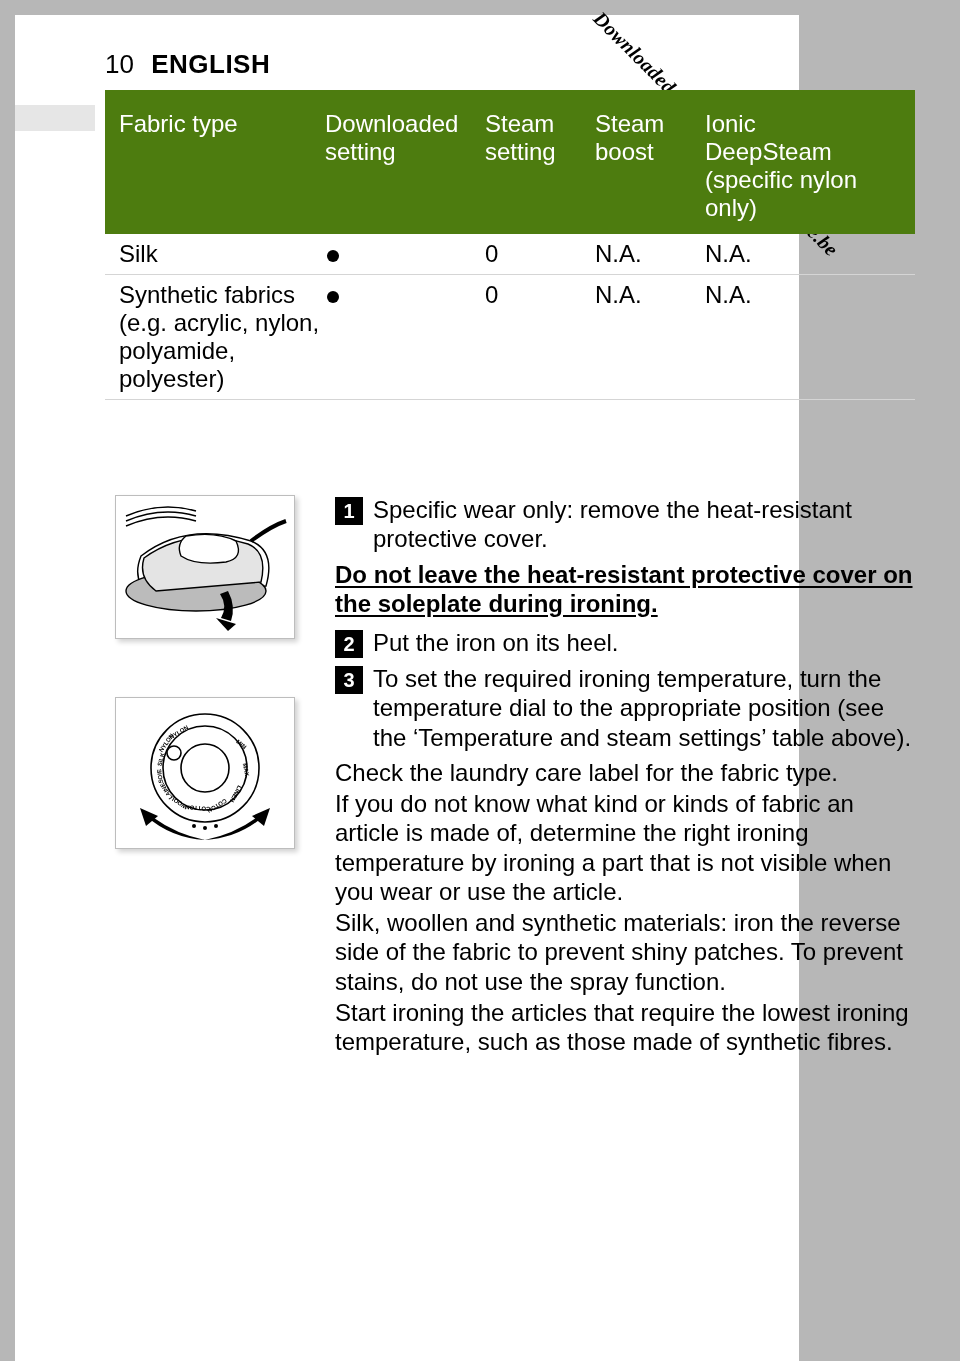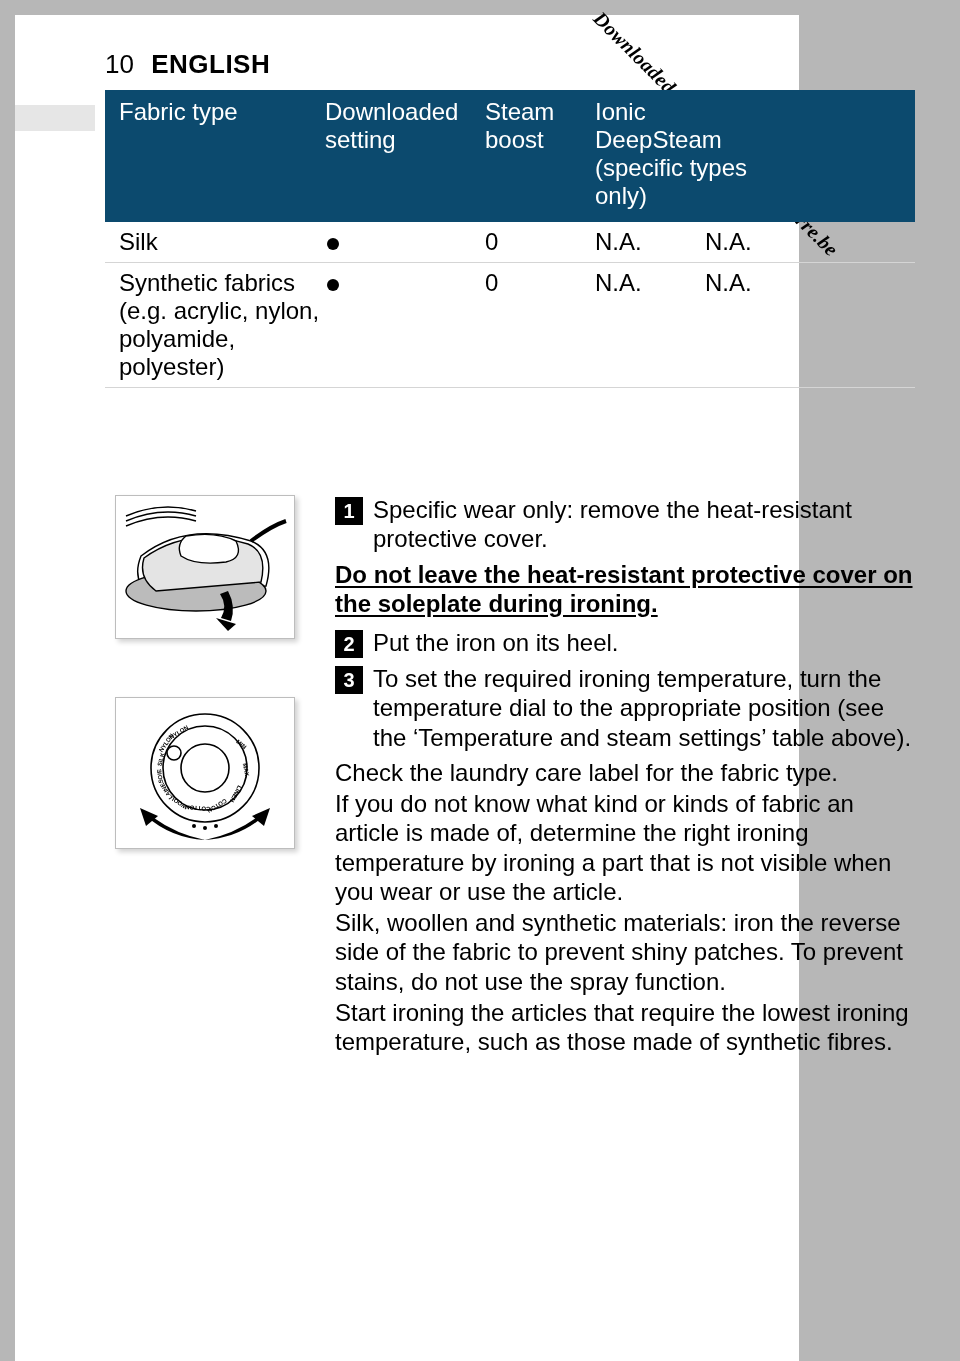--- a/index.html
+++ b/index.html
@@ -49,24 +49,24 @@
 
   
   .tbl {
     position: absolute;
     left: 90px;
     top: 75px;
     width: 810px;
     font-size: 24px;
   }
   .tbl .head {
-    background: #0c4a6e;
+    background: #4d7c0f;
     color: #fff;
     display: flex;
-    padding: 8px 14px 12px 14px;
+    padding: 20px 14px 12px 14px;
   }
   .col1 { width: 206px; }
   .col2 { width: 160px; }
   .col3 { width: 110px; }
   .col4 { width: 110px; }
   .col5 { width: 170px; }
   .tbl .row {
     display: flex;
     padding: 6px 14px;
     align-items: flex-start;
@@ -162,22 +162,23 @@
     <span class="page-num">10</span>
     <span class="lang">ENGLISH</span>
   </div>
 
   <div class="watermark">Downloaded from www.vandenborre.be</div>
 
   <div class="tbl">
     <div class="head">
       <div class="col1">Fabric type</div>
       <div class="col2">Downloaded setting</div>
+      <div class="col3">Steam setting</div>
       <div class="col4">Steam boost</div>
-      <div class="col5">Ionic DeepSteam (specific types only)</div>
+      <div class="col5">Ionic DeepSteam (specific nylon only)</div>
     </div>
 
     <div class="row">
       <div class="col1">Silk</div>
       <div class="col2"><span class="dot"></span></div>
       <div class="col3">0</div>
       <div class="col4">N.A.</div>
       <div class="col5">N.A.</div>
     </div>
 

